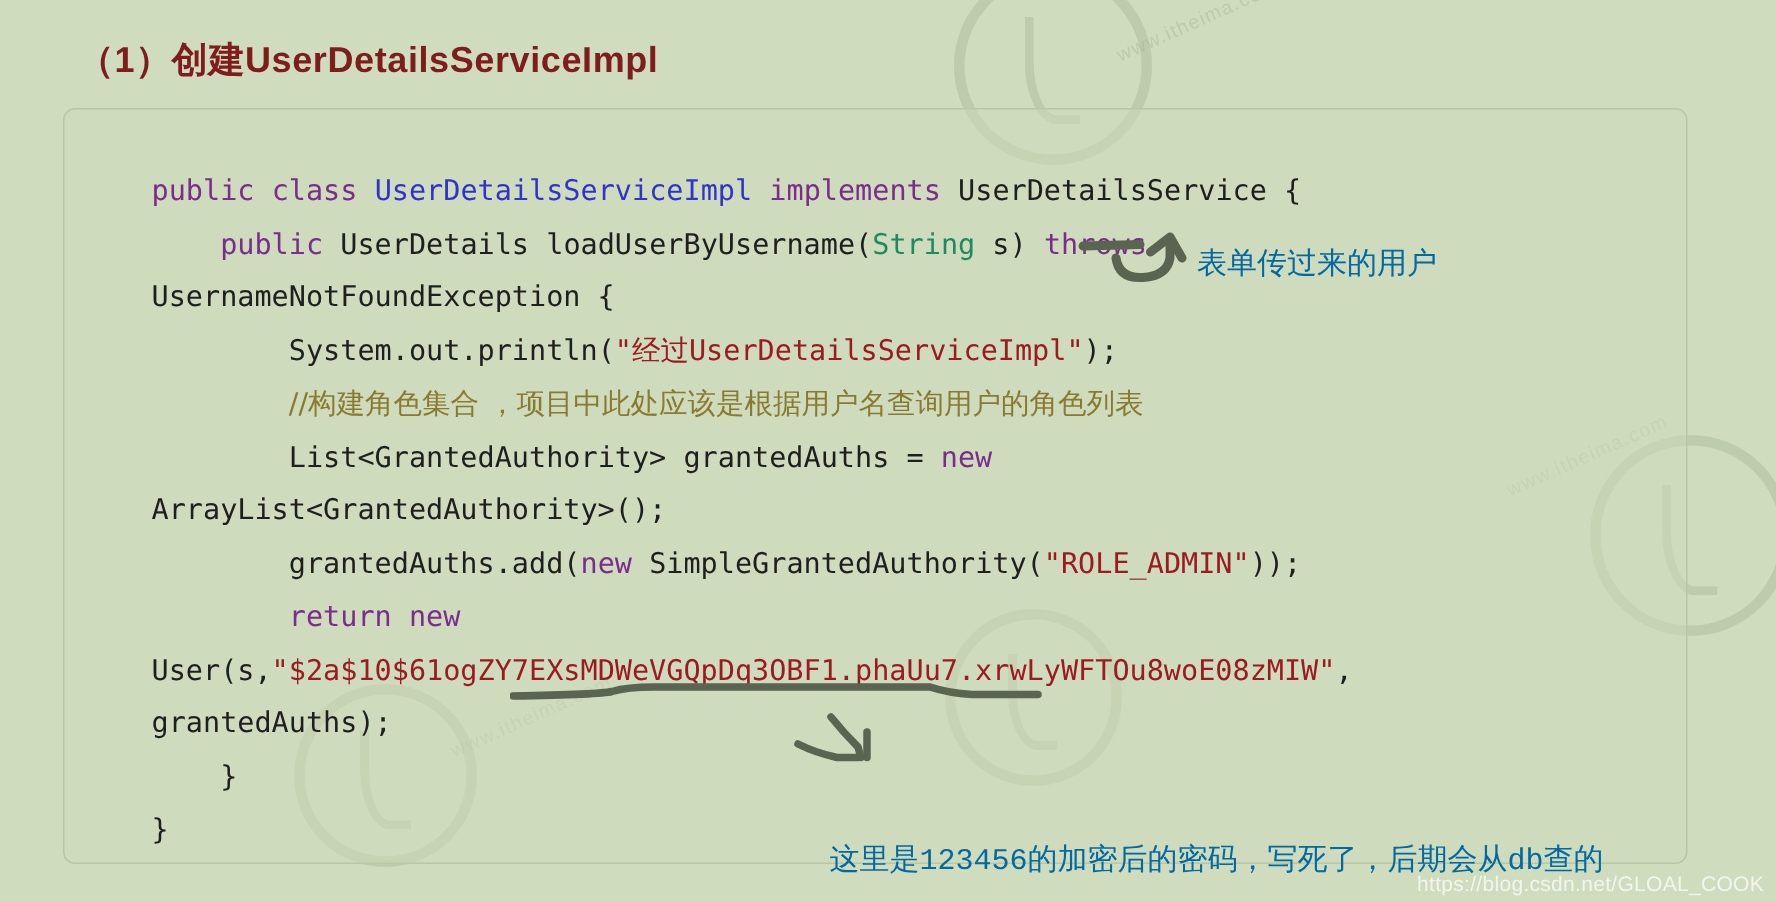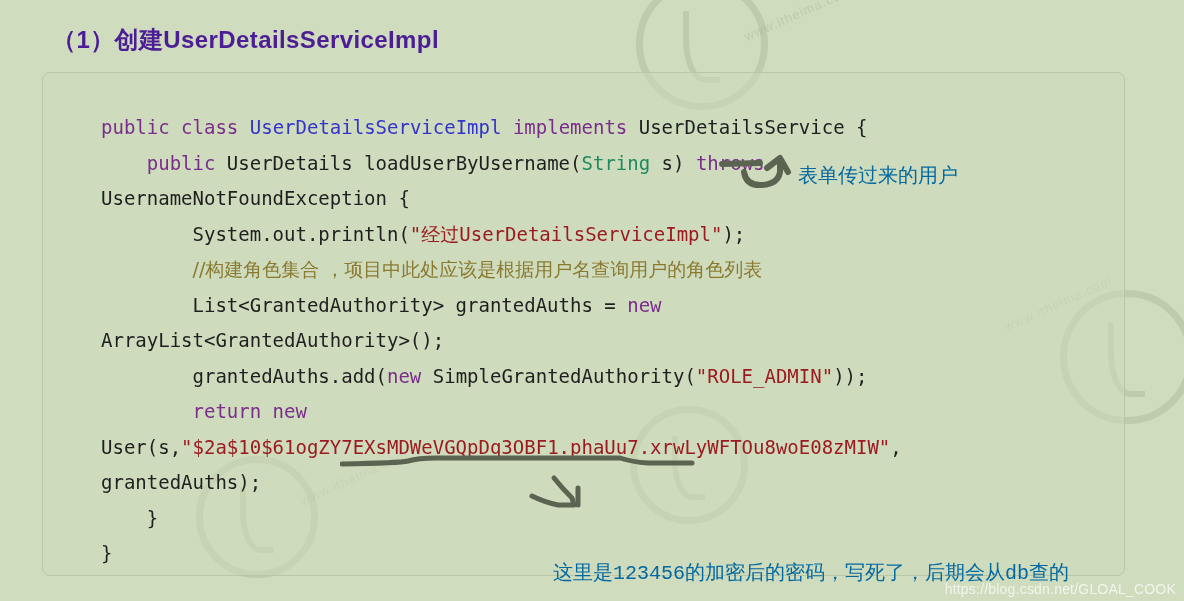--- a/index.html
+++ b/index.html
@@ -40,21 +40,21 @@
     letter-spacing: 1px;
     pointer-events: none;
     font-family: "Liberation Sans", sans-serif;
   }
 
   #page-title {
     position: absolute;
     left: 52px;
     top: 8px;
     font-size: 24px;
-    color: #4c1d95;
+    color: #7f1d1d;
     letter-spacing: 0.4px;
     white-space: nowrap;
   }
 
   #code-block {
     position: absolute;
     left: 42px;
     top: 72px;
     width: 1083px;
     height: 504px;

